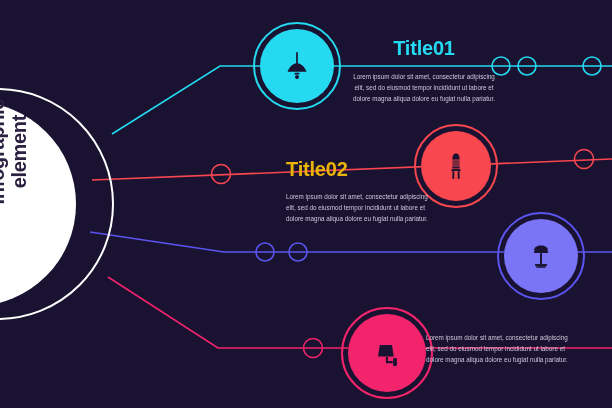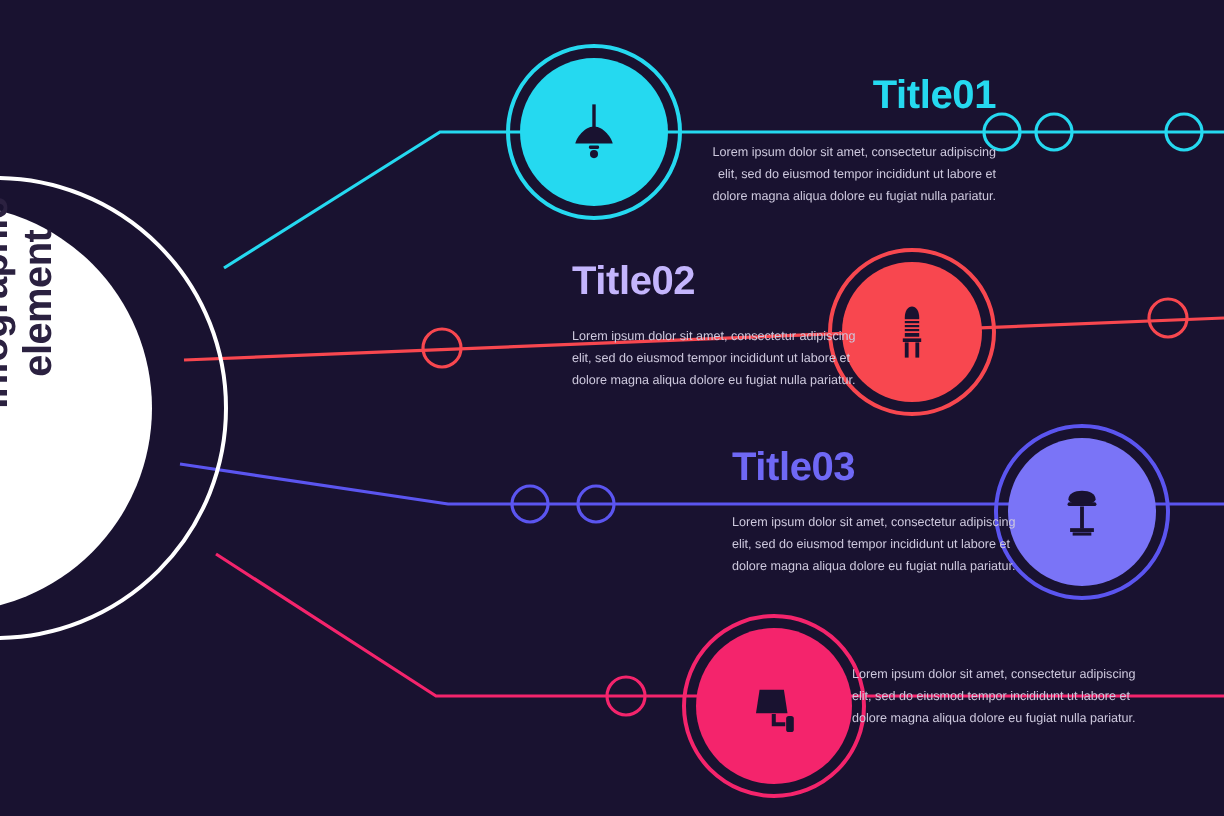--- a/index.html
+++ b/index.html
@@ -84,21 +84,21 @@
     letter-spacing: -0.2px;
     line-height: 1;
     margin: 0 0 7px 0;
   }
   .block .body {
     color: #cdc8dd;
     font-size: 6.3px;
     line-height: 1.72;
     margin: 0;
   }
-  .b-right { text-align: right; }
+  .b-right { text-align: center; }
   .b-left  { text-align: left; }
 </style>
 </head>
 <body>
 
 <div id="stage">
 
   <svg id="wires" viewBox="0 0 612 408">
 
     <path d="M112,134 L220,66 L612,66" fill="none" stroke="#25d9f0" stroke-width="1.6"></path>
@@ -166,26 +166,22 @@
       <rect x="21.4" y="20.4" width="3.4" height="7.2" rx="1.2" fill="#191230"></rect>
     </svg>
   </div>
 
   <div class="block b-right" style="left:350px; top:38px; width:148px;">
     <p class="ttl" style="color:#25d9f0;">Title01</p>
     <p class="body" style="margin-top:14px;">Lorem ipsum dolor sit amet, consectetur adipiscing elit, sed do eiusmod tempor incididunt ut labore et dolore magna aliqua dolore eu fugiat nulla pariatur.</p>
   </div>
 
   <div class="block b-left" style="left:286px; top:131px; width:150px;">
-    <p class="ttl" style="color:#c4b5fd;">Title02</p>
+    <p class="ttl" style="color:#eab308;margin-top:28px;">Title02</p>
     <p class="body" style="margin-top:13px;">Lorem ipsum dolor sit amet, consectetur adipiscing elit, sed do eiusmod tempor incididunt ut labore et dolore magna aliqua dolore eu fugiat nulla pariatur.</p>
   </div>
 
-  <div class="block b-left" style="left:366px; top:224px; width:150px;">
-    <p class="ttl" style="color:#6f68f5;">Title03</p>
-    <p class="body" style="margin-top:13px;">Lorem ipsum dolor sit amet, consectetur adipiscing elit, sed do eiusmod tempor incididunt ut labore et dolore magna aliqua dolore eu fugiat nulla pariatur.</p>
-  </div>
 
   <div class="block b-left" style="left:426px; top:320px; width:150px;">
     <p class="body" style="margin-top:13px;">Lorem ipsum dolor sit amet, consectetur adipiscing elit, sed do eiusmod tempor incididunt ut labore et dolore magna aliqua dolore eu fugiat nulla pariatur.</p>
   </div>
 
 </div>
 
 </body></html>

